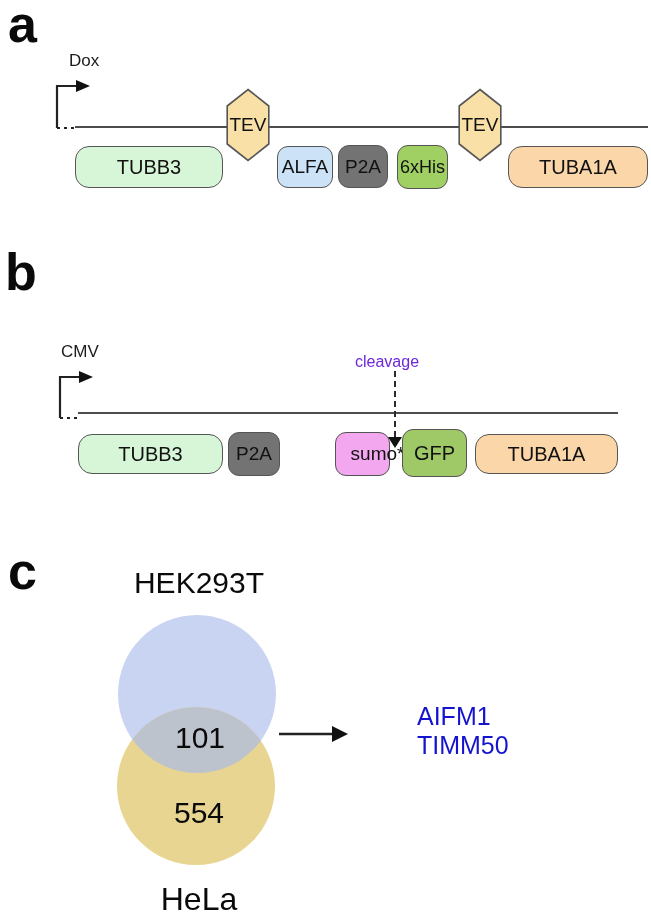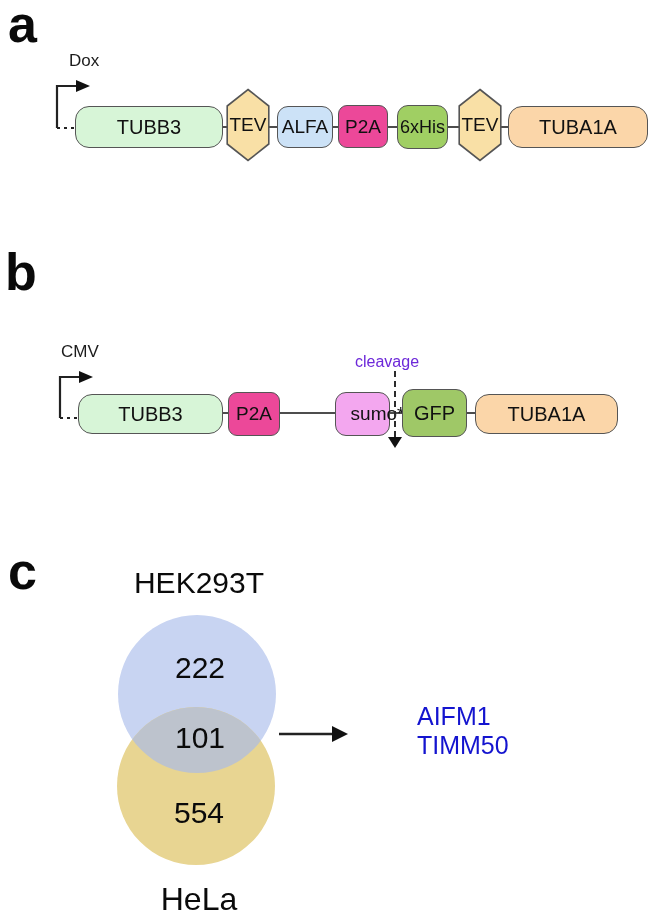--- a/index.html
+++ b/index.html
@@ -10,33 +10,34 @@
   }
   .panel-letter{
     position:absolute;font-size:52px;font-weight:bold;color:#0a0a0a;line-height:1;
   }
   .promoter-label{position:absolute;font-size:17px;color:#1c1c1c;line-height:1;margin-left:16px;}
   .backbone{position:absolute;height:2px;background:#4d4d4d;}
   .gene-box{
     position:absolute;display:flex;align-items:center;justify-content:center;
     border:1.6px solid #555555;box-sizing:border-box;font-size:19px;color:#111111;
     white-space:nowrap;
+    margin-top:40px;
   }
   .r-big{border-radius:14px;}
   .r-sm{border-radius:11px;text-align:center;}
   .hex{position:absolute;}
   .hex svg{position:absolute;left:0;top:0;}
   .hex-label{
     position:absolute;left:0;top:0;width:100%;height:100%;
     display:flex;align-items:center;justify-content:center;
     font-size:19px;color:#111111;white-space:nowrap;
   }
   .fill-tubb3{background:#d7f5d7;}
   .fill-alfa{background:#cce2f7;}
-  .fill-p2a{background:#ec4899;border-radius:9px;}
+  .fill-p2a{background:#737373;}
   .fill-his{background:#a0cf63;}
   .fill-tuba1a{background:#fbd6a9;}
   .fill-sumo{background:#f3a7ef;}
   .fill-gfp{background:#9fc867;}
   .cleavage-label{position:absolute;font-size:16px;color:#6d28d9;line-height:1;}
   .cleavage-line{position:absolute;width:0;border-left:2px dashed #2b2b2b;}
   .cleavage-head{
     position:absolute;width:0;height:0;
     border-left:7px solid transparent;border-right:7px solid transparent;
     border-top:11px solid #111111;
@@ -141,21 +142,20 @@
 
   <svg style="position:absolute;left:80px;top:600px;" width="240" height="270">
     <circle cx="117" cy="94" r="79" fill="#c8d4f2"></circle>
     <circle cx="116" cy="186" r="79" fill="#e8d592"></circle>
     <clipPath id="clipTop">
         <circle cx="117" cy="94" r="79"></circle>
       </clipPath>
     <circle cx="116" cy="186" r="79" fill="#bdc3cd" clip-path="url(#clipTop)"></circle>
   </svg>
 
-  <div class="venn-text venn-count" style="left:140px;top:651px;width:120px;">222</div>
   <div class="venn-text venn-count" style="left:140px;top:721px;width:120px;">101</div>
   <div class="venn-text venn-count" style="left:139px;top:796px;width:120px;">554</div>
   <div class="venn-text" style="left:139px;top:882px;width:120px;font-size:32px;">HeLa</div>
 
   <svg style="position:absolute;left:276px;top:720px;" width="78" height="28">
     <line x1="3" y1="14" x2="57" y2="14" stroke="#222222" stroke-width="2.6"></line>
     <polygon points="56,6 72,14 56,22" fill="#111111"></polygon>
   </svg>
 
   <div class="hits" style="left:372px;top:702px;margin-left:45px;">

